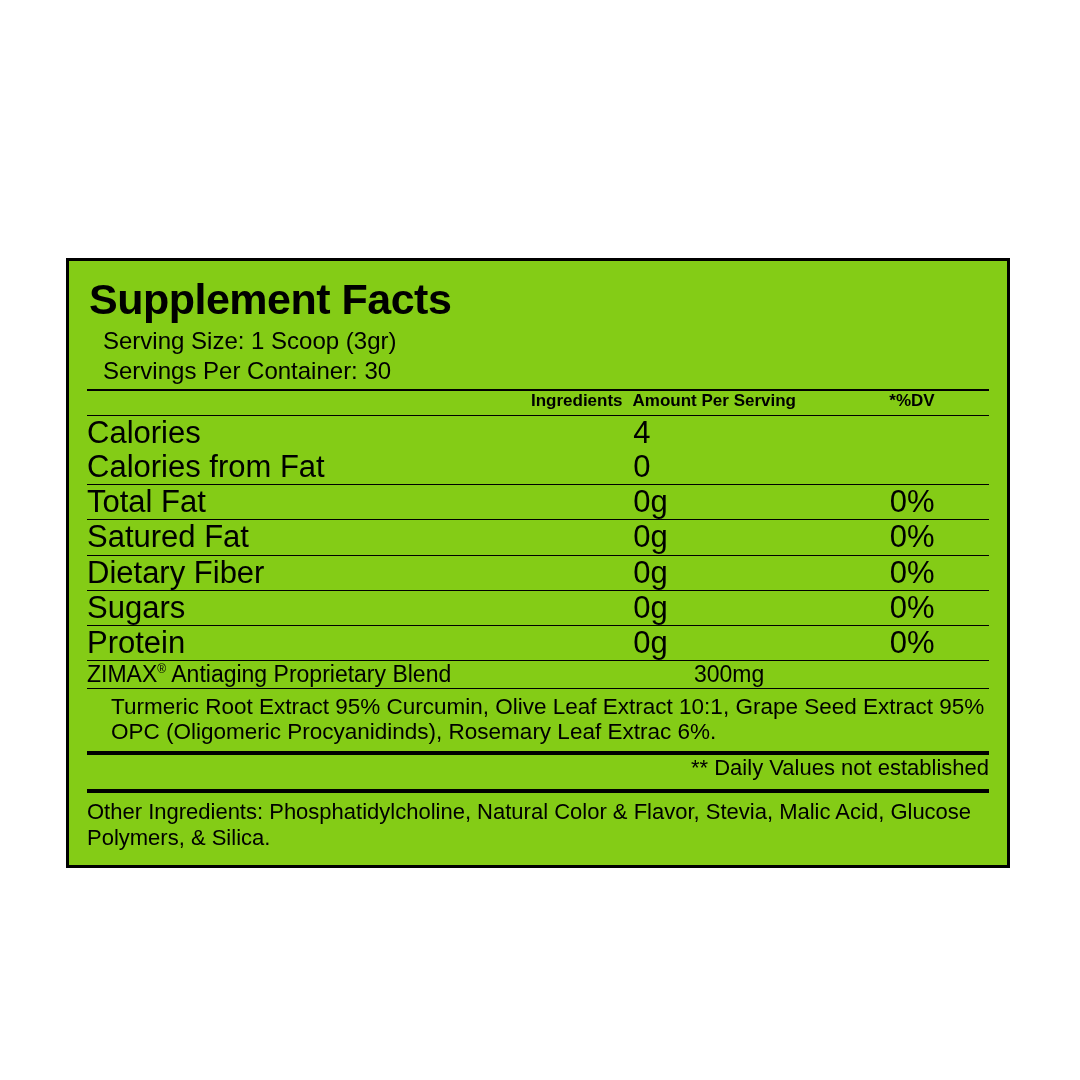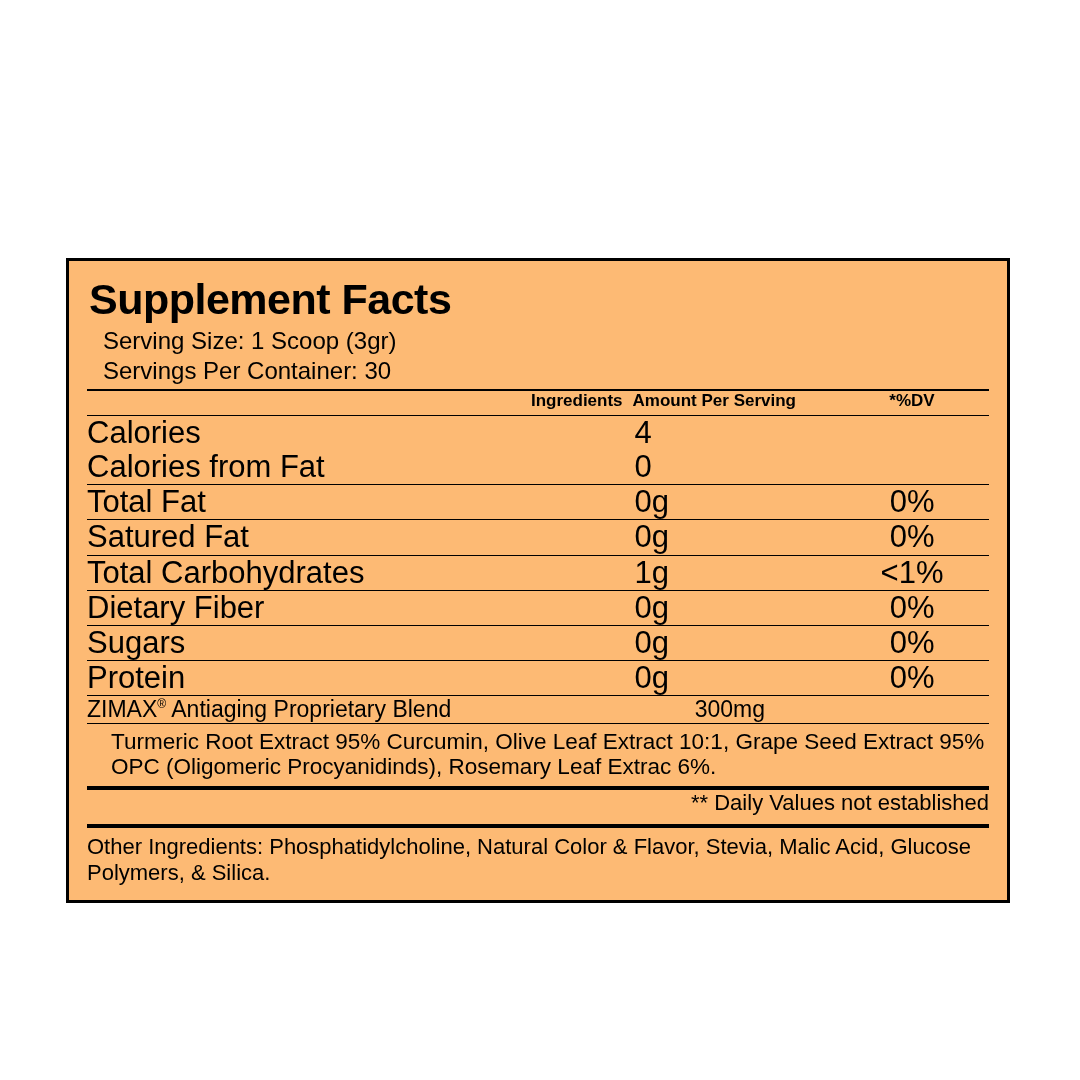--- a/index.html
+++ b/index.html
@@ -16,21 +16,21 @@
     overflow: hidden;
   }
 
   .panel {
     position: absolute;
     left: 66px;
     top: 258px;
     width: 944px;
     box-sizing: border-box;
     border: 3px solid #000;
-    background: #fdba74;
+    background: #84cc16;
     padding: 10px 18px 12px 18px;
   }
 
   .title {
     font-size: 43px;
     font-weight: bold;
     letter-spacing: -0.5px;
     line-height: 1.05;
     margin: 6px 0 4px 2px;
   }
@@ -168,25 +168,20 @@
       <td class="col-name">Total Fat</td>
       <td class="col-amt">0g</td>
       <td class="col-dv">0%</td>
     </tr>
     <tr class="data-row row-border">
       <td class="col-name">Satured Fat</td>
       <td class="col-amt">0g</td>
       <td class="col-dv">0%</td>
     </tr>
     <tr class="data-row row-border">
-      <td class="col-name">Total Carbohydrates</td>
-      <td class="col-amt">1g</td>
-      <td class="col-dv">&lt;1%</td>
-    </tr>
-    <tr class="data-row row-border">
       <td class="col-name">Dietary Fiber</td>
       <td class="col-amt">0g</td>
       <td class="col-dv">0%</td>
     </tr>
     <tr class="data-row row-border">
       <td class="col-name">Sugars</td>
       <td class="col-amt">0g</td>
       <td class="col-dv">0%</td>
     </tr>
     <tr class="data-row row-border">

